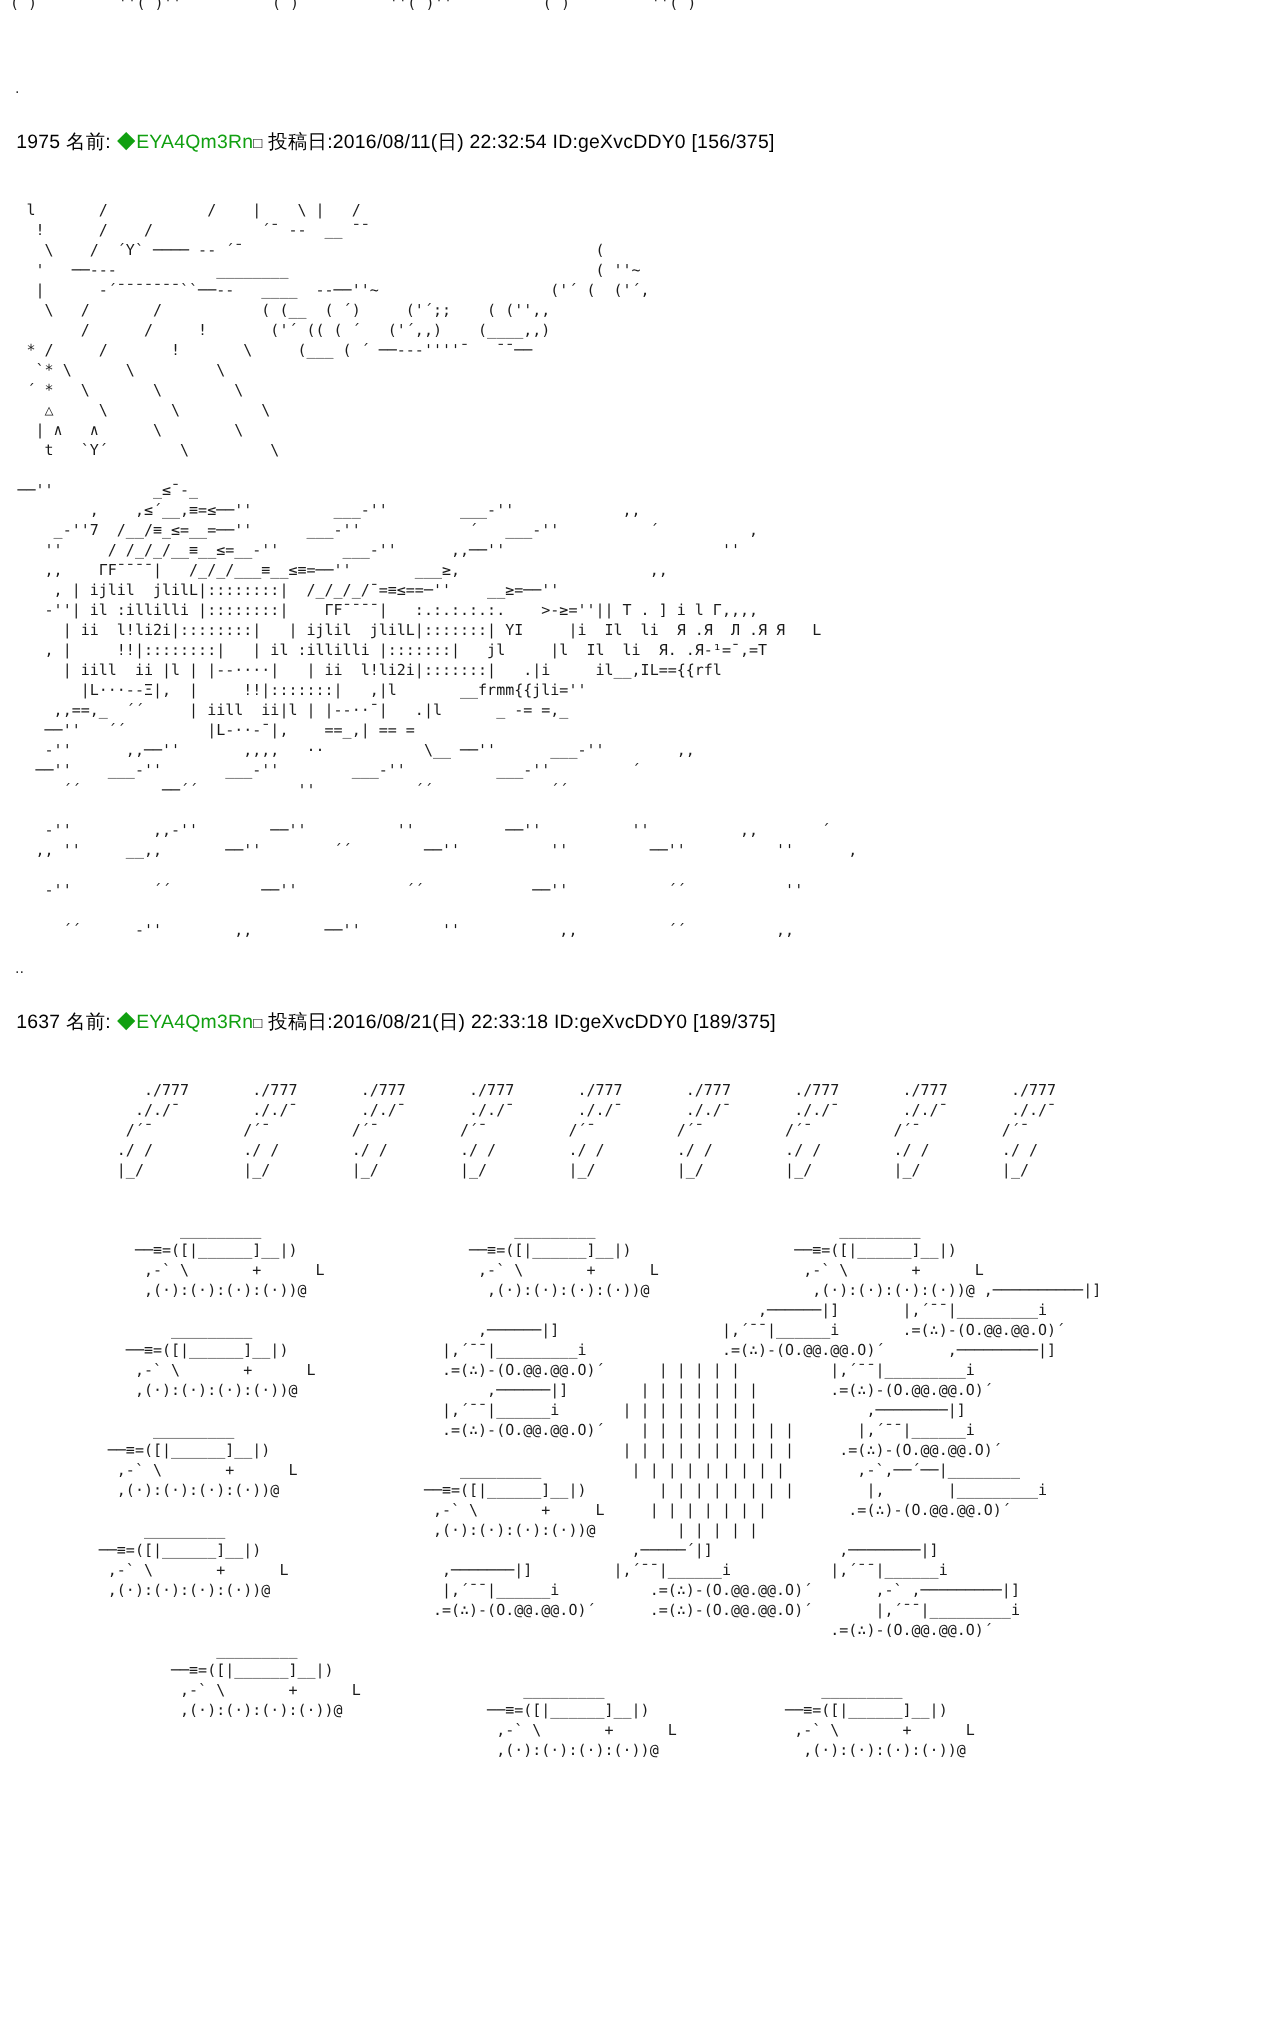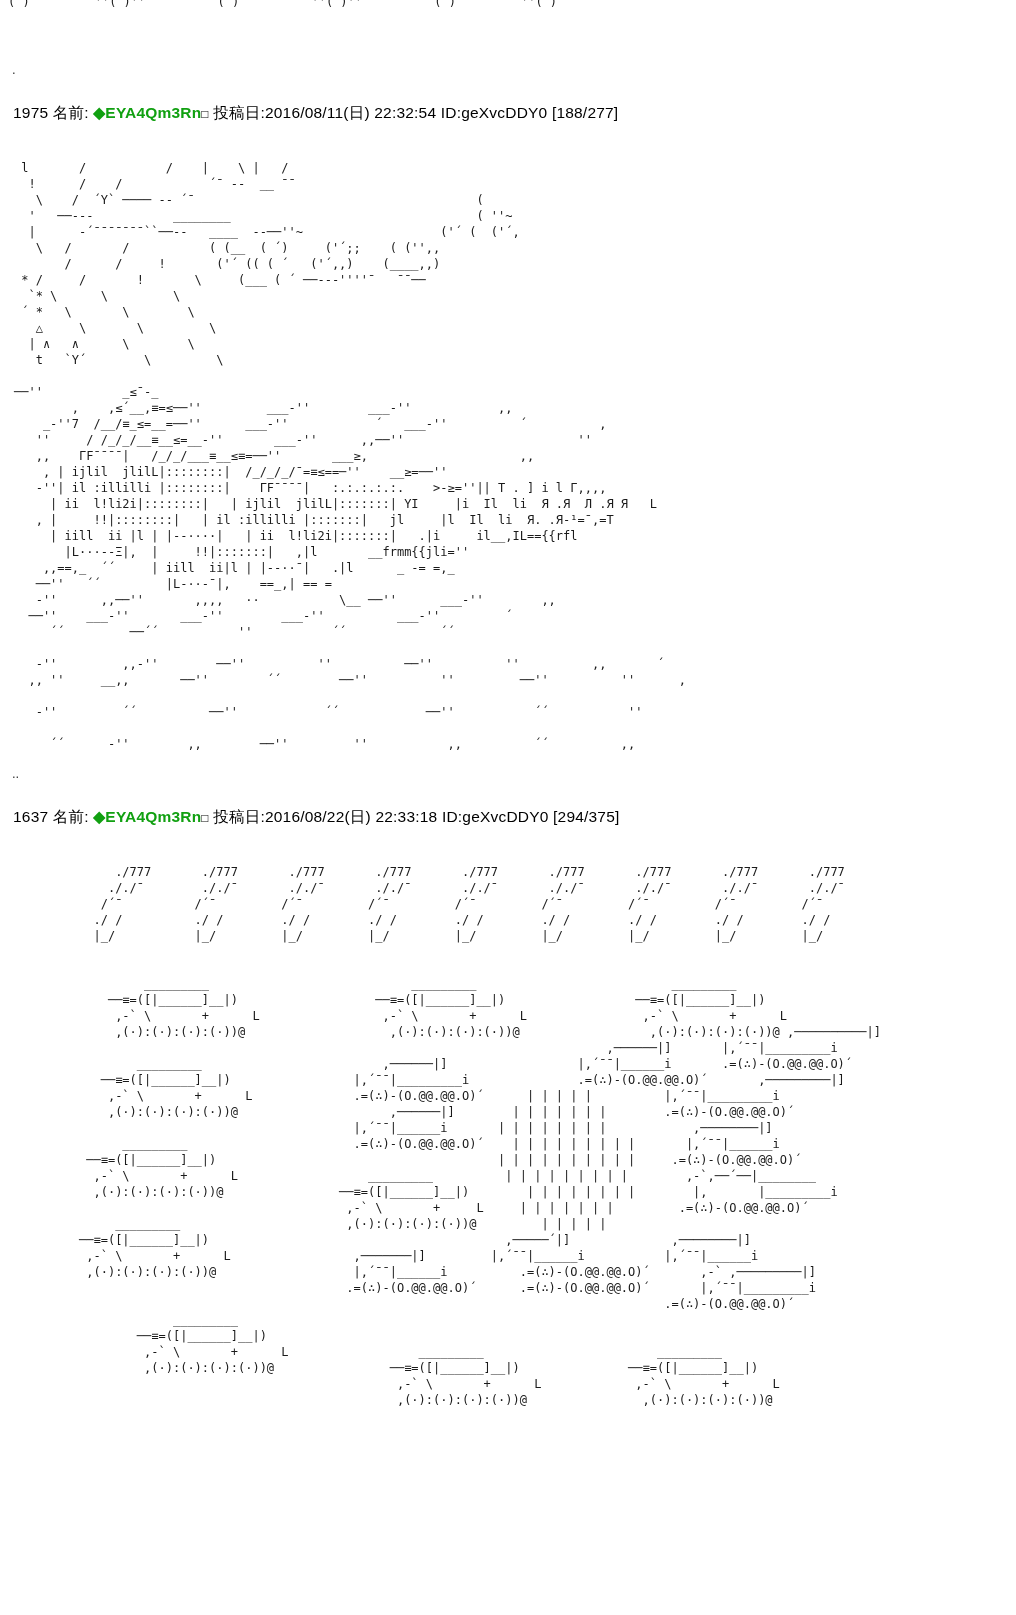--- a/index.html
+++ b/index.html
@@ -32,41 +32,41 @@
     margin: 14px 0 0 12px;
     font-size: 13px;
     color: #333333;
   }
   .post-header {
     margin: 26px 0 0 13px;
     font-size: 15.5px;
     letter-spacing: 0.2px;
     white-space: nowrap;
   }
-  .post-header .name { font-weight: bold; }
+  .post-header .name { font-weight: normal; }
   .post-header .nsuffix { font-size: 12px; }
   .art { margin: 36px 0 0 14px; }
 </style>
 </head>
 <body>
 
 <div class="page">
 
   <pre class="aa frag">( )         ''( )''          ( )          ''( )''          ( )         ''( )</pre>
 
   <div class="dot">.</div>
 
   <div class="post">
     <div class="post-header">
       <span>1975</span>
       <span>名前:</span>
       <span class="name" style="color: rgb(17, 160, 17);">◆EYA4Qm3Rn</span><span class="nsuffix">□</span>
       <span>投稿日:</span><span>2016/08/11(日) 22:32:54</span>
       <span>ID:geXvcDDY0</span>
-      <span>[188/277]</span>
+      <span>[156/375]</span>
     </div>
     <pre class="aa art"> l       /           /    |    \ |   /
   !      /    /            ´¯ --  __ ¯¯
    \    /  ´Y` ──── -- ´¯                                       (
   '   ──---           ________                                  ( ''~
   |      -´¯¯¯¯¯¯¯``──--   ____  --──''~                   ('´ (  ('´,
    \   /       /           ( (__  ( ´)     ('´;;    ( ('',,
        /      /     !       ('´ (( ( ´   ('´,,)    (____,,)
  * /     /       !       \     (___ ( ´ ──---''''¯   ¯¯──
   `* \      \         \
@@ -101,23 +101,23 @@
 </pre>
   </div>
 
   <div class="dot2">..</div>
 
   <div class="post">
     <div class="post-header">
       <span>1637</span>
       <span>名前:</span>
       <span class="name" style="color: rgb(17, 160, 17);">◆EYA4Qm3Rn</span><span class="nsuffix">□</span>
-      <span>投稿日:</span><span>2016/08/22(日) 22:33:18</span>
+      <span>投稿日:</span><span>2016/08/21(日) 22:33:18</span>
       <span>ID:geXvcDDY0</span>
-      <span>[294/375]</span>
+      <span>[189/375]</span>
     </div>
     <pre class="aa art">              ./777       ./777       ./777       ./777       ./777       ./777       ./777       ./777       ./777
              ././¯        ././¯       ././¯       ././¯       ././¯       ././¯       ././¯       ././¯       ././¯
             /´¯          /´¯         /´¯         /´¯         /´¯         /´¯         /´¯         /´¯         /´¯
            ./ /          ./ /        ./ /        ./ /        ./ /        ./ /        ./ /        ./ /        ./ /
            |_/           |_/         |_/         |_/         |_/         |_/         |_/         |_/         |_/
 
 
                   _________                            _________                           _________
              ──≡=([|______]__|)                   ──≡=([|______]__|)                  ──≡=([|______]__|)

